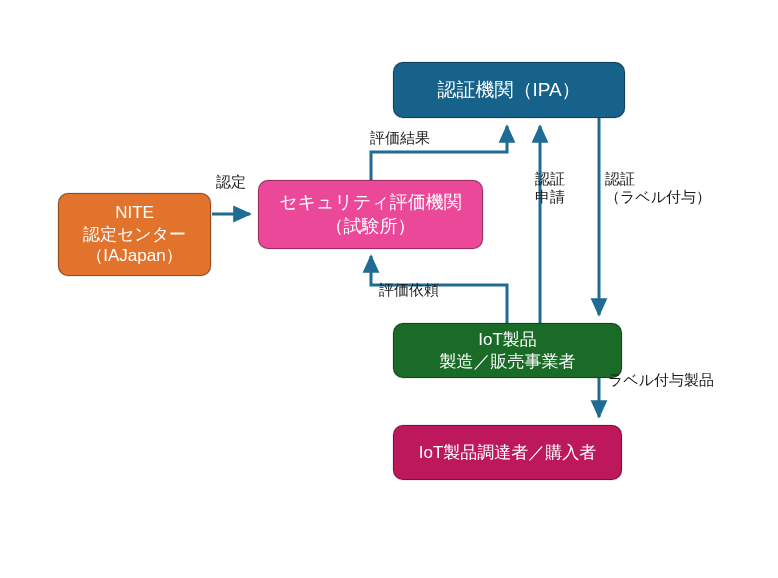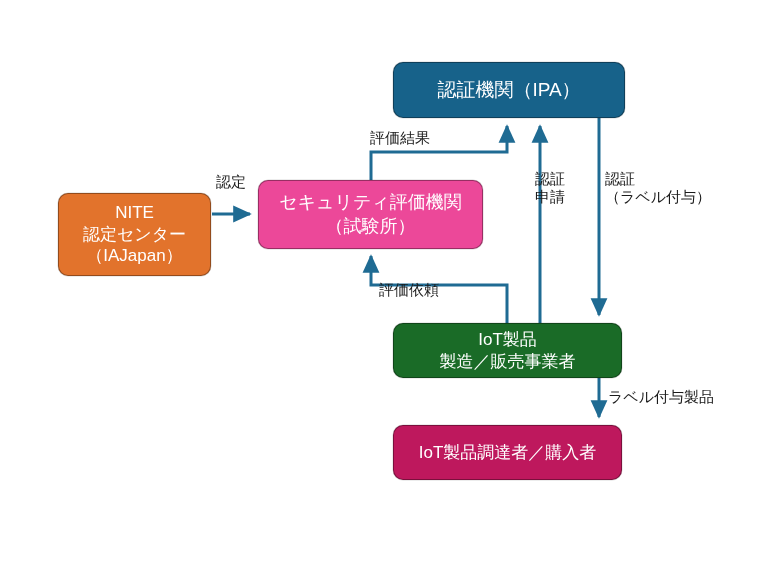--- a/index.html
+++ b/index.html
@@ -58,21 +58,21 @@
   #node-lab          { left: 258px; top: 180px; width: 225px; height: 69px;  font-size: 18px; }
   #node-manufacturer { left: 393px; top: 323px; width: 229px; height: 55px;  font-size: 17px; }
   #node-purchaser    { left: 393px; top: 425px; width: 229px; height: 55px;  font-size: 17px; }
 
   
   #label-accreditation  { left: 216px; top: 173px; }
   #label-eval-result    { left: 370px; top: 129px; }
   #label-eval-request   { left: 379px; top: 261px; margin-top: 20px; }
   #label-cert-apply     { left: 535px; top: 170px; width: 36px; text-align: left; }
   #label-cert-label     { left: 605px; top: 170px; }
-  #label-labeled-prod   { left: 608px; top: 388px; }
+  #label-labeled-prod   { left: 608px; top: 371px; }
 </style>
 </head>
 <body>
 
 <div id="canvas">
 
   <svg id="flow-svg" viewBox="0 0 778 578" xmlns="http://www.w3.org/2000/svg">
     <defs>
       <marker id="arrowhead" markerWidth="7" markerHeight="7" refX="5.6" refY="3" orient="auto" markerUnits="strokeWidth">
         <path d="M0,0.2 L6.2,3 L0,5.8 z" fill="#1f6b93"></path>

